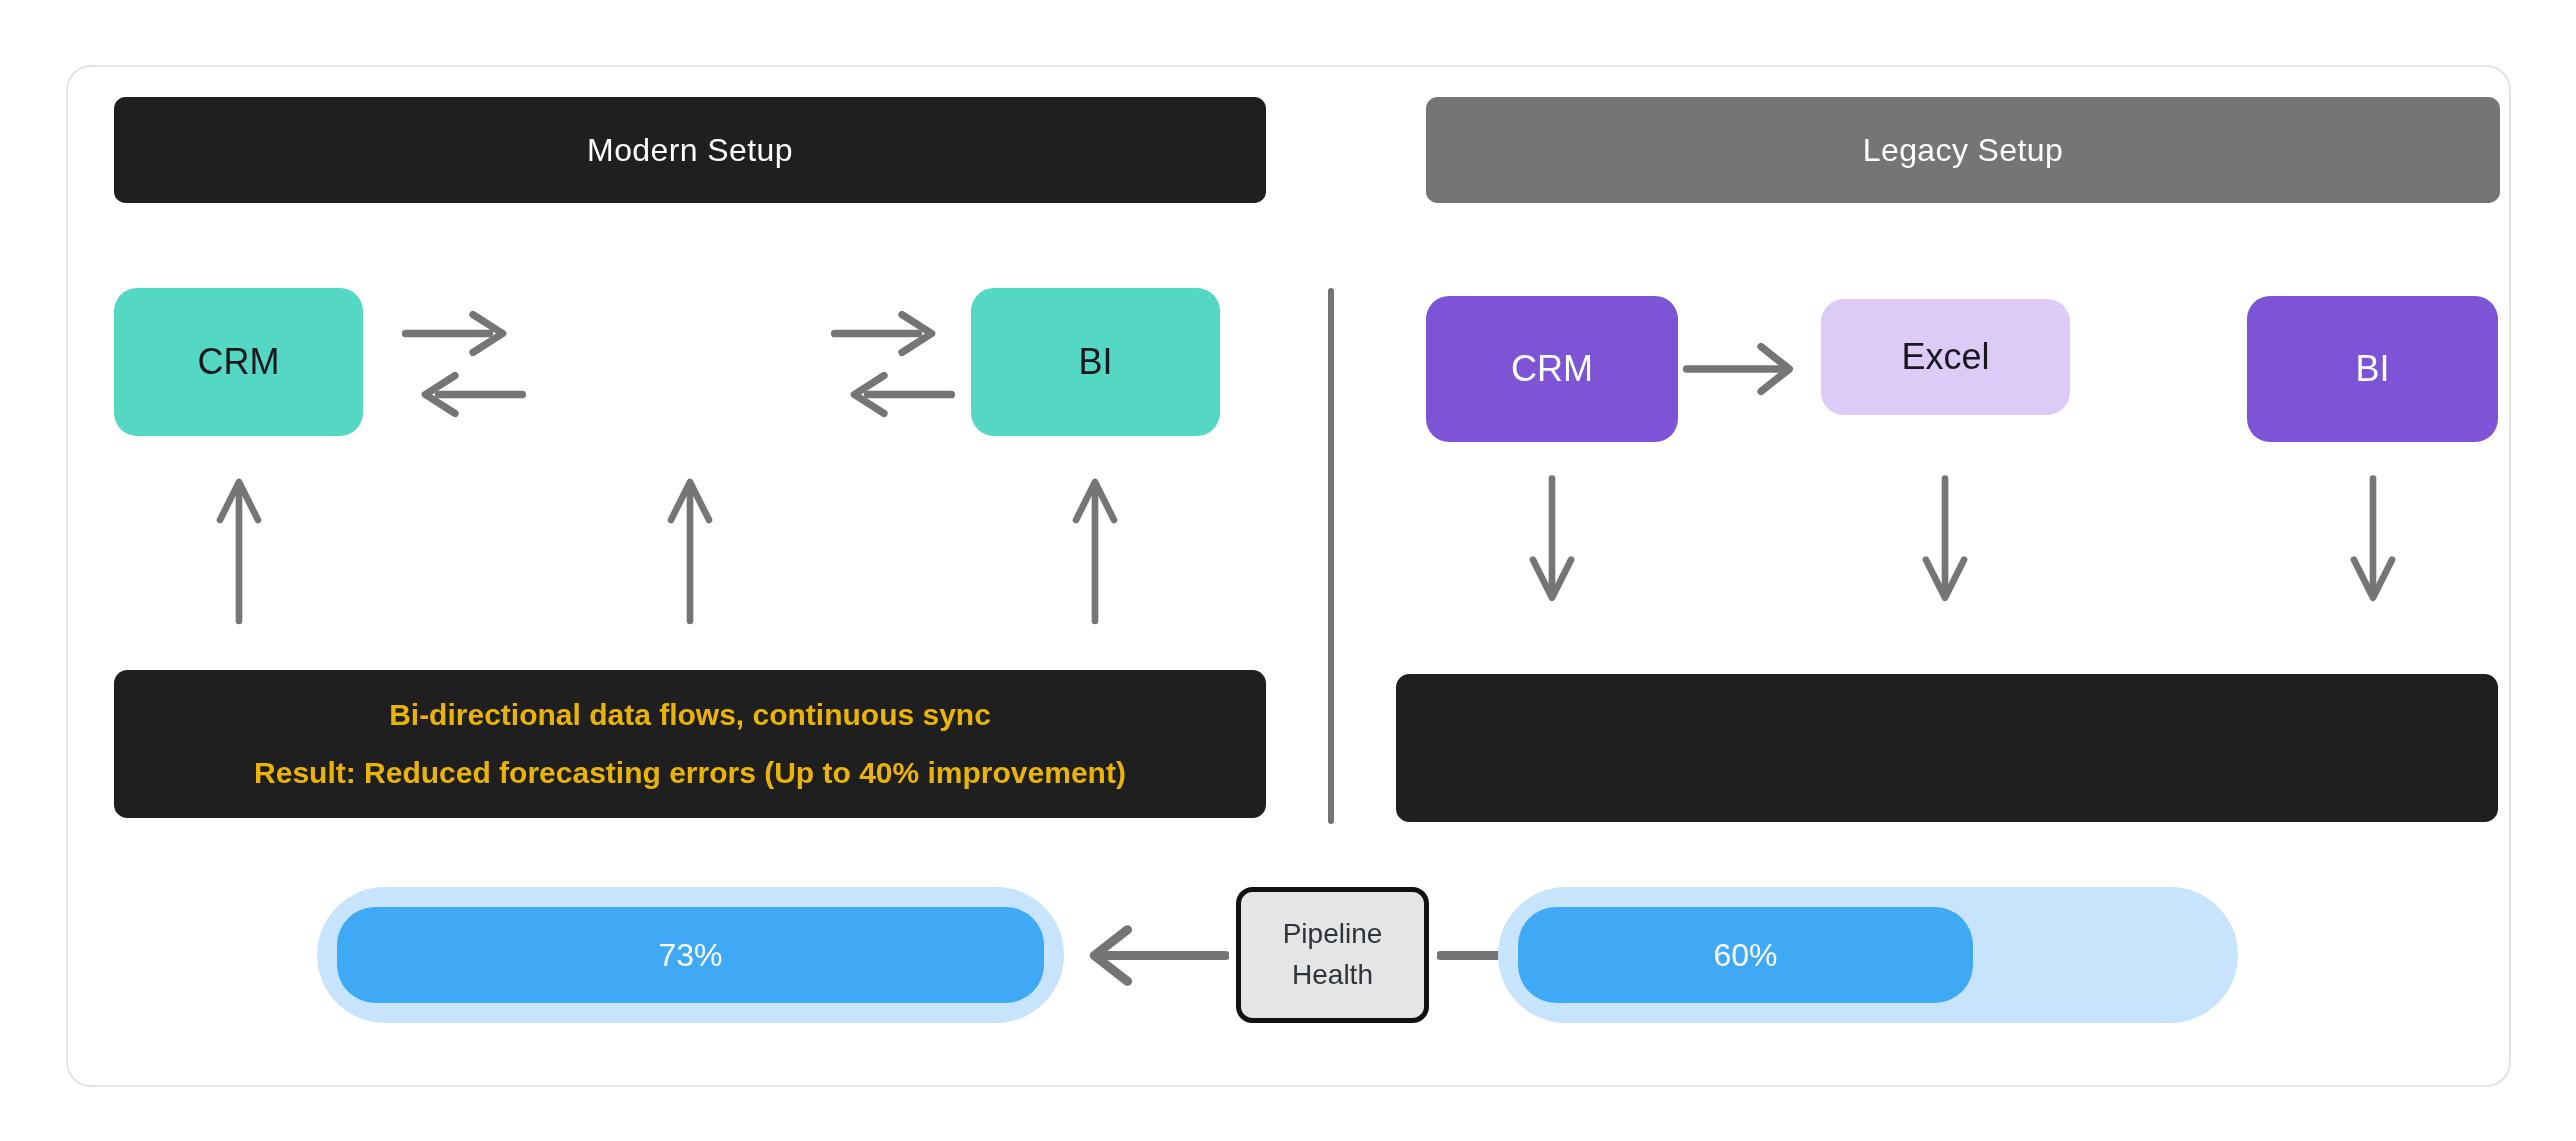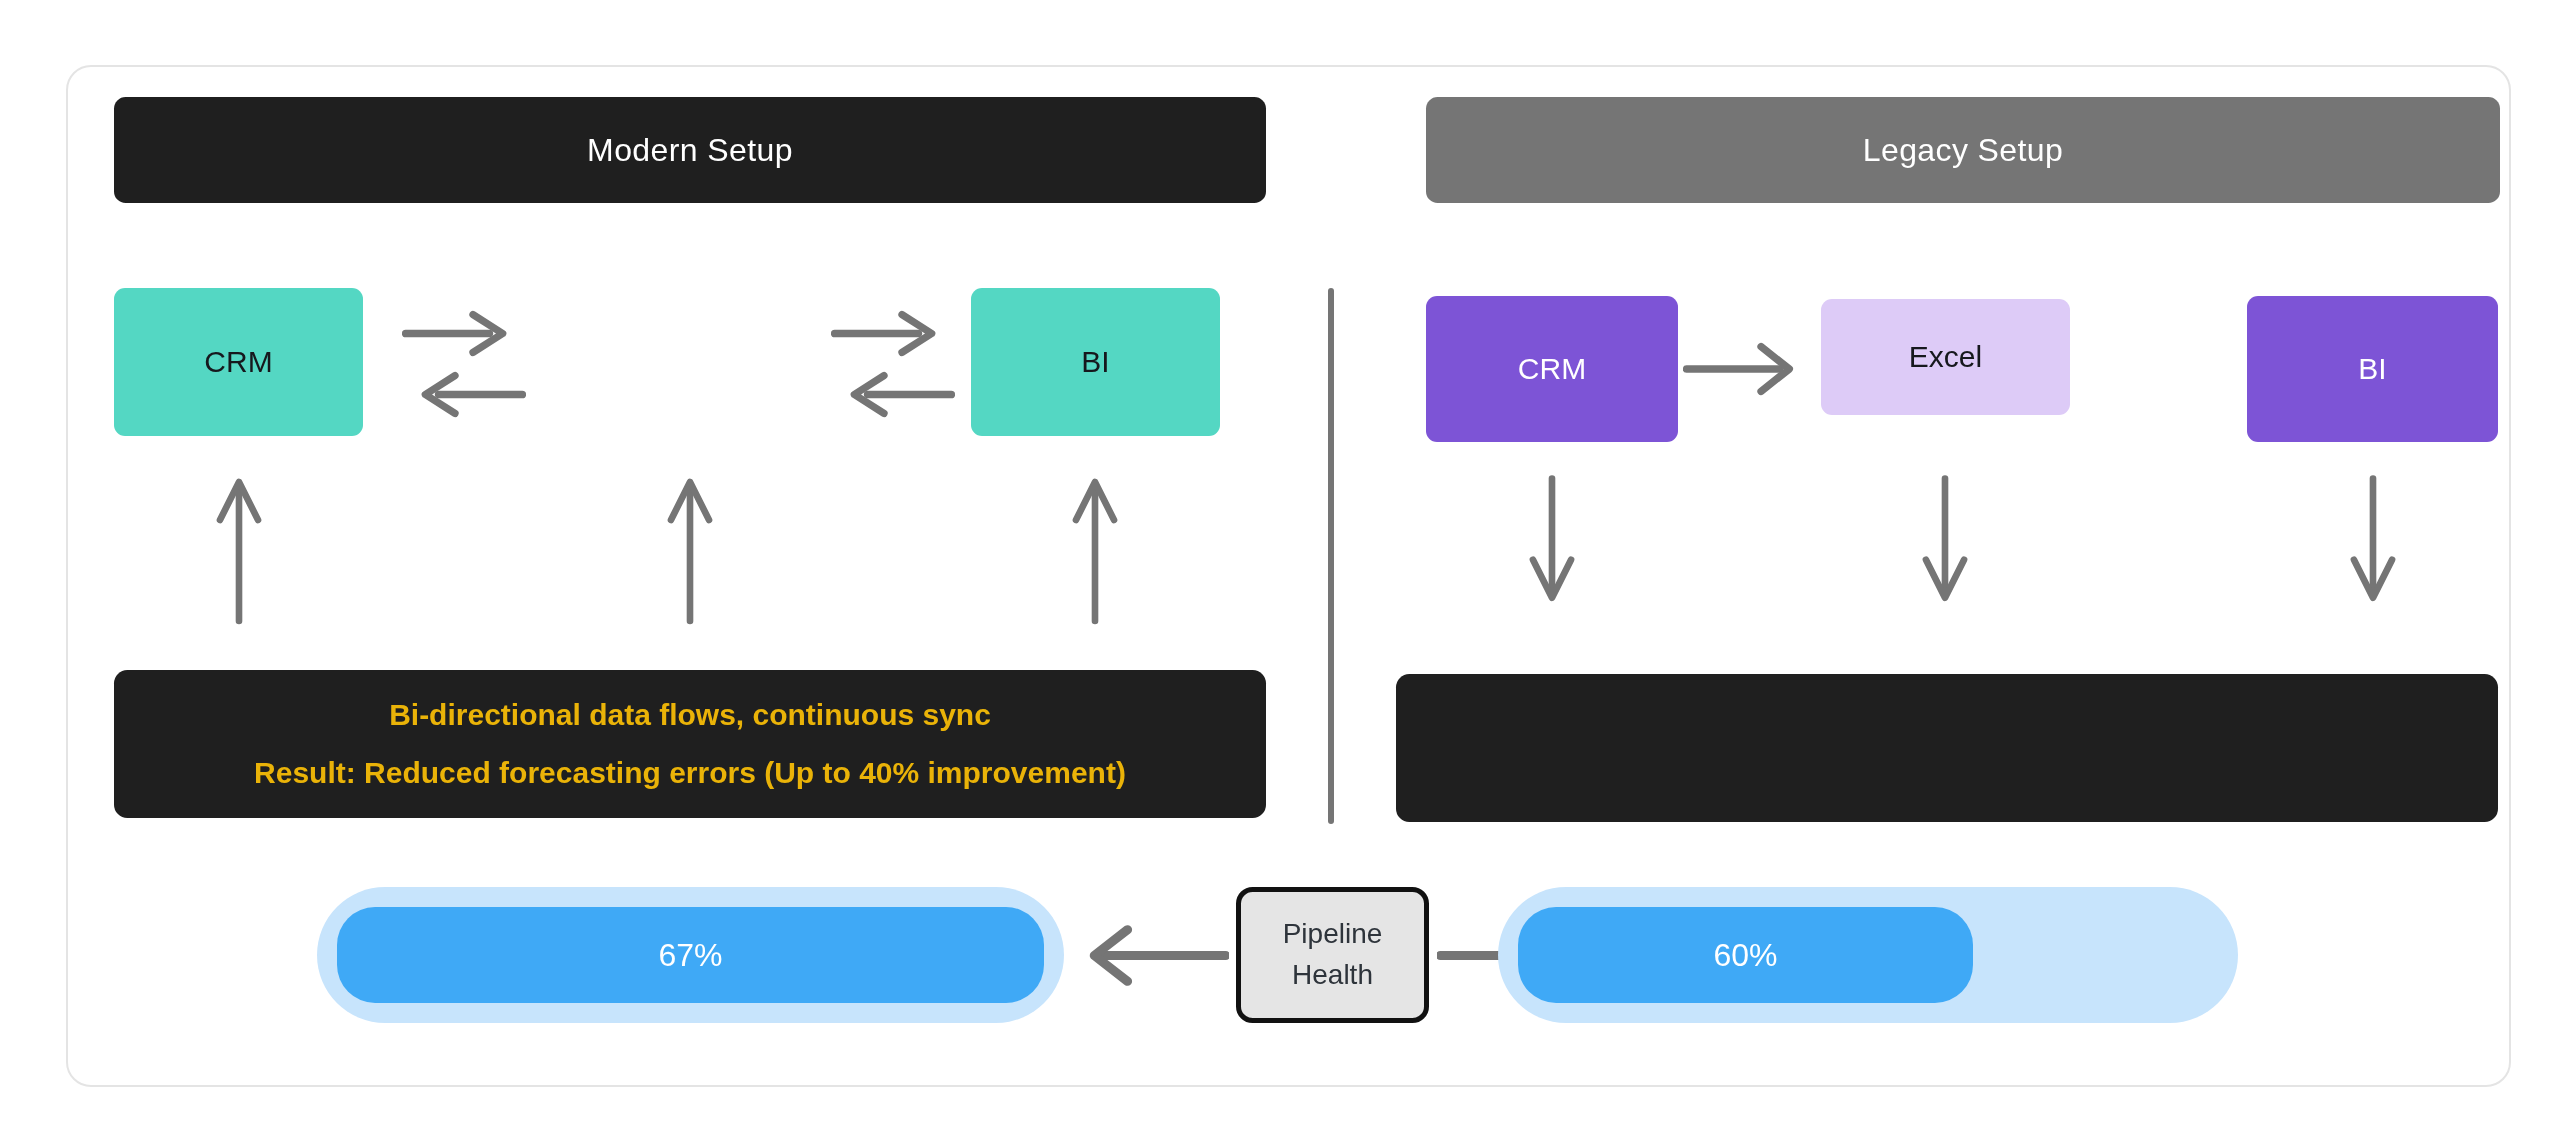--- a/index.html
+++ b/index.html
@@ -17,22 +17,22 @@
   .abs{position:absolute;}
   
   .hdr{
     height:106px;border-radius:11.6px;display:flex;align-items:center;justify-content:center;
     color:#ffffff;font-size:32px;letter-spacing:0.4px;
   }
   .hdr.modern{left:46px;top:30px;width:1152px;background:#1f1f1f;}
   .hdr.legacy{left:1358px;top:30px;width:1074px;background:#757575;}
   
   .node{
-    height:148px;border-radius:11px;display:flex;align-items:center;justify-content:center;
-    font-size:30px;
+    height:148px;border-radius:23px;display:flex;align-items:center;justify-content:center;
+    font-size:36px;
   }
   .node.teal{background:#54d7c3;color:#16181d;}
   .node.mint{background:#cdf5ee;color:#16181d;}
   .node.purple{background:#7d54d6;color:#ffffff;}
   .node.lavender{background:#ddcbf7;color:#16181d;}
   .n-m-crm{left:46px;top:221px;width:249px;}
   .n-m-cdp{left:498px;top:221px;width:249px;}
   .n-m-bi{left:903px;top:221px;width:249px;}
   .n-l-crm{left:1358px;top:229px;width:252px;height:146px;}
   .n-l-excel{left:1753px;top:232px;width:249px;height:116px;align-items:center;}
@@ -175,21 +175,21 @@
     <div>Bi-directional data flows, continuous sync</div>
     <div>Result: Reduced forecasting errors (Up to 40% improvement)</div>
   </div>
   <div class="abs result legacy">
   </div>
 
   <div class="abs divider"></div>
 
   <div class="abs gauge left">
     <div class="gauge-fill" style="width: 100%;">
-      <span>67%</span>
+      <span>73%</span>
     </div>
   </div>
 
   <div class="abs" style="left:1003px;top:851px;">
     <svg class="arr" width="158" height="75" viewBox="0 0 190 90">
         <path d="M186 45 H40" stroke-width="11"></path>
         <path d="M68 14 L28 45 L68 76" stroke-width="11"></path>
       </svg>
   </div>
 

